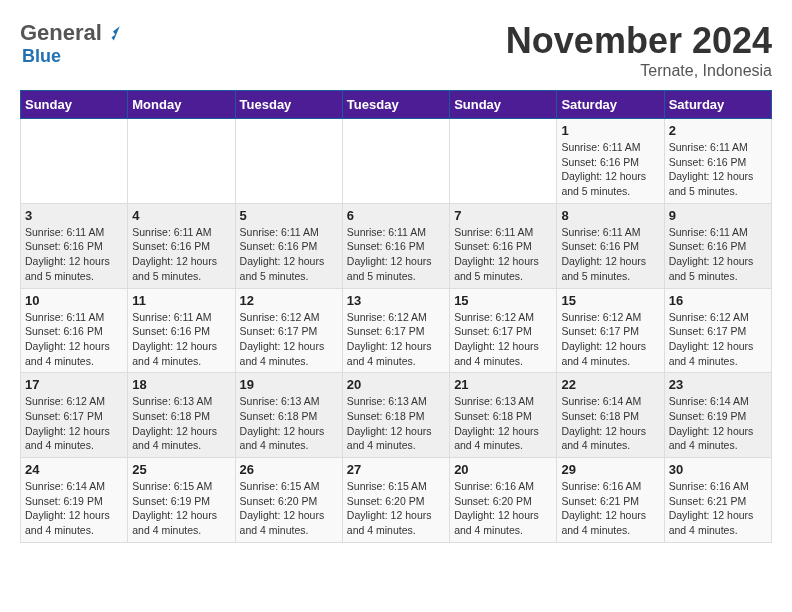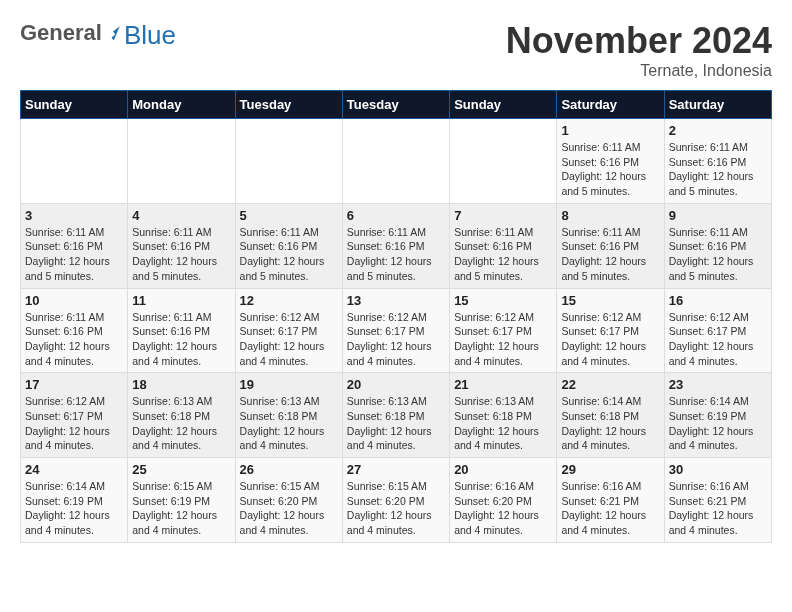--- a/index.html
+++ b/index.html
@@ -11,21 +11,21 @@
       padding: 20px;
     }
     .header {
       display: flex;
       justify-content: space-between;
       align-items: flex-start;
       margin-bottom: 10px;
     }
     .logo {
       display: flex;
-      flex-direction: row;
+      flex-direction: column;
       align-items: flex-start;
     }
     .logo-text {
       font-size: 22px;
       font-weight: bold;
       color: #333;
       display: flex;
       align-items: center;
     }
     .logo-general { color: #555; }
@@ -47,21 +47,21 @@
     .subtitle {
       font-size: 16px;
       color: #555;
     }
     .calendar {
       width: 100%;
       border-collapse: collapse;
       font-size: 11px;
     }
     .calendar thead tr th {
-      background-color: #0f172a;
+      background-color: #4c1d95;
       color: #fff;
       padding: 6px 4px;
       text-align: left;
       font-size: 13px;
       font-weight: bold;
       border: 1px solid #1a5a9a;
     }
     .calendar tbody tr td {
       vertical-align: top;
       border: 1px solid #ddd;
@@ -96,21 +96,21 @@
 <body>
 
 <div class="header">
   <div class="logo">
     <div class="logo-text">
       <span class="logo-general">General</span>
       <svg class="logo-icon" viewBox="0 0 24 24" fill="#2271b3">
         <path d="M21 3 L12 10 L15 14 L10 18 L13 22 L21 3Z"></path>
       </svg>
     </div>
-    <span class="logo-blue" style="font-size:26px;font-weight:normal;color:#2271b3;margin-left:2px;">Blue</span>
+    <span class="logo-blue" style="font-size:18px;font-weight:bold;color:#2271b3;margin-left:2px;">Blue</span>
   </div>
   <div class="title-block">
     <div class="month-title">November 2024</div>
     <div class="subtitle">Ternate, Indonesia</div>
   </div>
 </div>
 
 <table class="calendar">
   <thead>
     <tr id="weekday-header">

